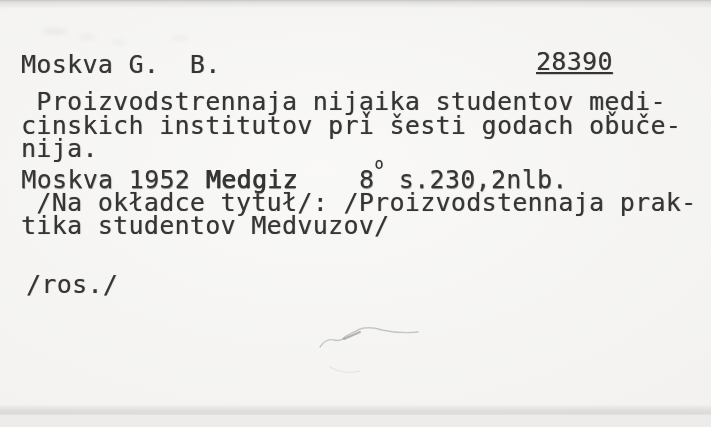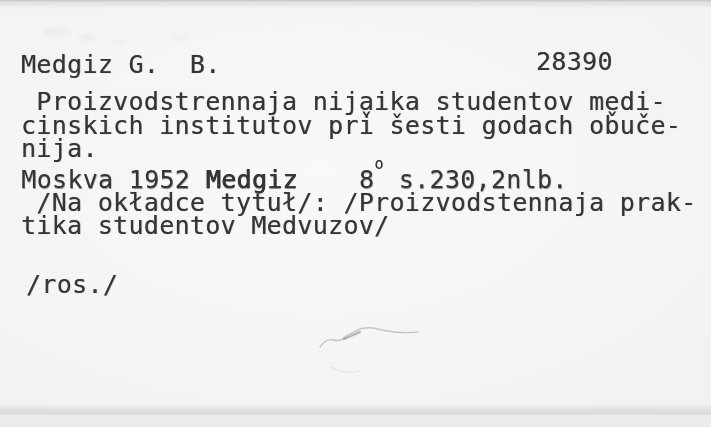--- a/index.html
+++ b/index.html
@@ -60,23 +60,23 @@
 
 <div class="card">
 
   <div class="edge-top"></div>
 
   <div class="smudge" style="left:42px; top:28px; width:26px; height:7px; opacity:.10;"></div>
   <div class="smudge" style="left:78px; top:34px; width:18px; height:6px; opacity:.09;"></div>
   <div class="smudge" style="left:112px; top:40px; width:14px; height:5px; opacity:.08;"></div>
   <div class="smudge" style="left:172px; top:36px; width:16px; height:4px; opacity:.10;"></div>
 
-  <div class="tw" style="left:536px; top:49px;">28390</div>
+  <div class="tw" style="left:536px; top:49px;text-decoration:underline;">28390</div>
 
-  <div class="tw" style="left:21px; top:52px;">Medgiz G.  B.</div>
+  <div class="tw" style="left:21px; top:52px;">Moskva G.  B.</div>
 
   <div class="tw" style="left:21px; top:89px;"> Proizvodstrennaja nija̬ika studentov me̬di-</div>
   <div class="tw" style="left:21px; top:113px;">cinskich institutov pri šesti godach obuče-</div>
   <div class="tw" style="left:21px; top:136px;">nija.</div>
 
   <div class="tw" style="left:6px; top:162px;"><span> Moskva 1952 </span><span class="overstruck">Medgiz</span><span>    </span><span>8</span><sup class="deg">o</sup><span> s.230,2nlb.</span></div>
 
   <div class="tw" style="left:21px; top:190px;"> /Na okładce tytuł/: /Proizvodstennaja prak-</div>
   <div class="tw" style="left:21px; top:213px;text-align:center;">tika studentov Medvuzov/</div>
 

